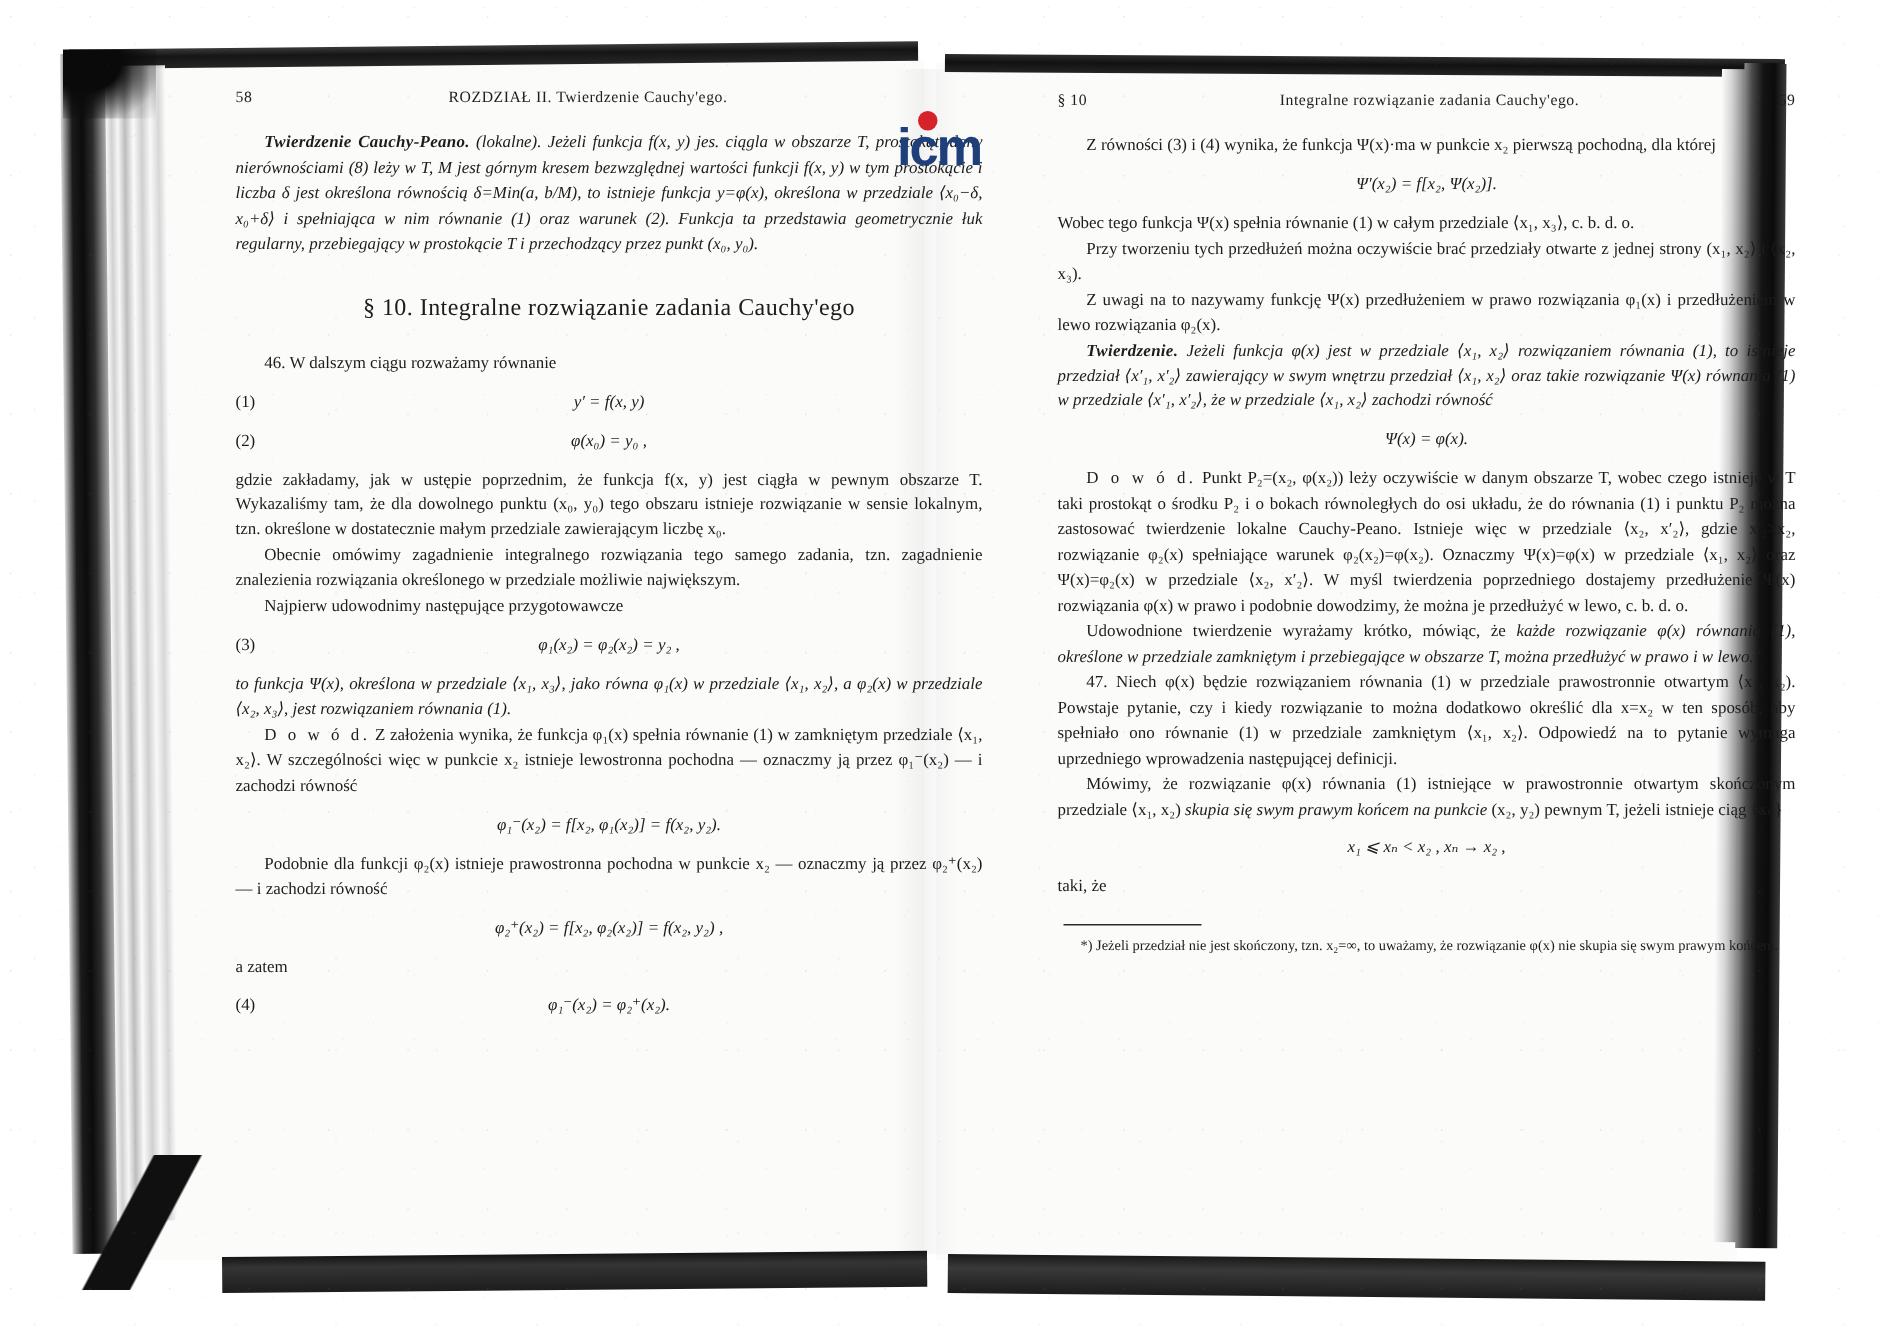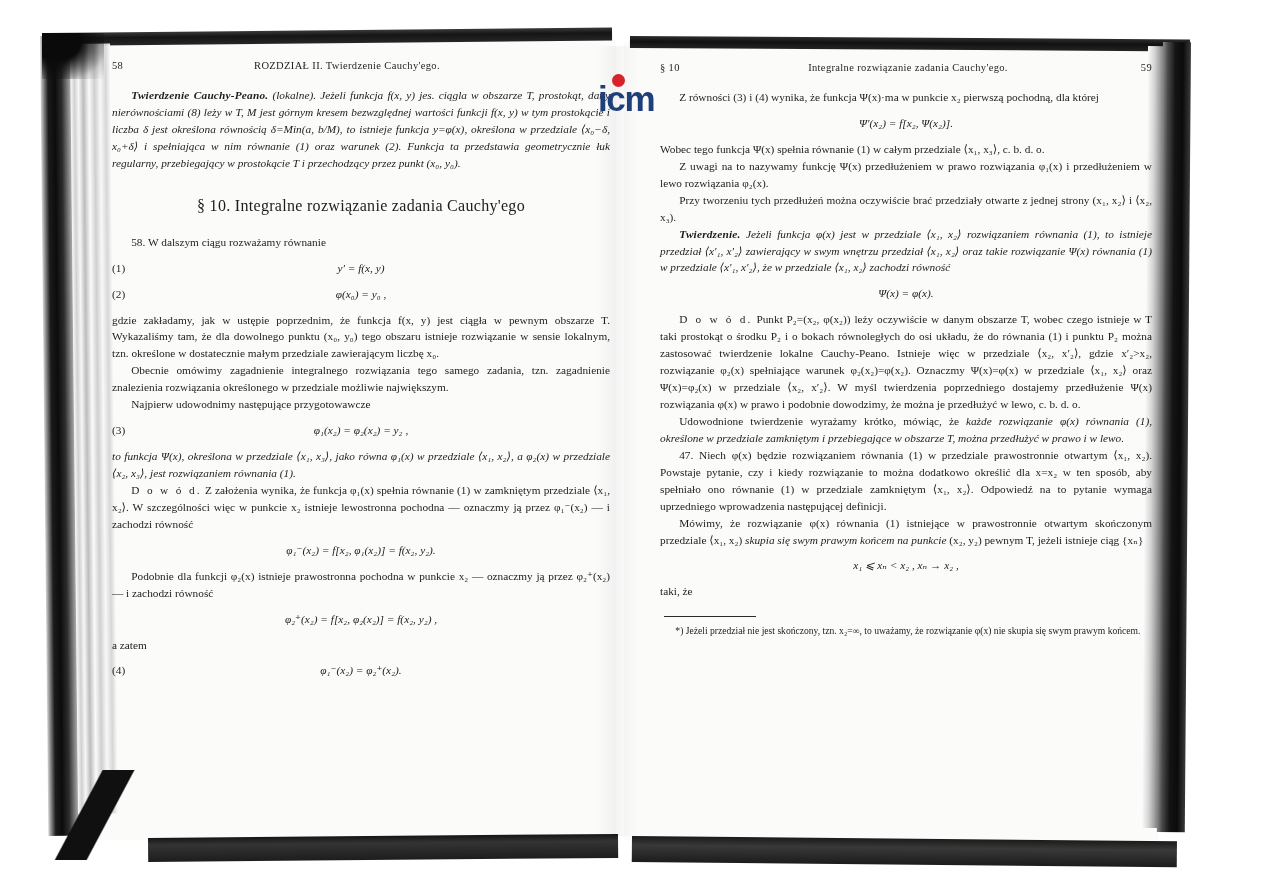--- a/index.html
+++ b/index.html
@@ -209,21 +209,21 @@
     position: absolute; left: 6px; top: 9px;
     font-family: Liberation Sans, sans-serif;
     font-weight: bold;
     font-size: 35px;
     line-height: 35px;
     letter-spacing: -1.4px;
     color: #1f3f7a;
   }
 
   
-  .scan-soft { filter: blur(.18px); }
+  .scan-soft { filter: blur(.18px); margin-left: 45px; }
 </style>
 </head>
 <body>
 
 <div id="scan">
 
   <div class="paper" style="left:96px; top:40px; width:520px; height:800px;"></div>
   <div class="paper" style="left:624px; top:42px; width:534px; height:798px;"></div>
 
   <div class="edge" id="gutter"></div>
@@ -247,21 +247,21 @@
       <span class="title">ROZDZIAŁ II. Twierdzenie Cauchy'ego.</span>
       <span class="folio-right"></span>
     </div>
 
     <div class="col">
 
       <p class="para"><span class="bi">Twierdzenie Cauchy-Peano.</span><span class="it"> (lokalne). Jeżeli funkcja f(x, y) jes. ciągla w obszarze T, prostokąt, dany nierównościami (8) leży w T, M jest górnym kresem bezwzględnej wartości funkcji f(x, y) w tym prostokącie i liczba δ jest określona równością δ=Min(a, b/M), to istnieje funkcja y=φ(x), określona w przedziale ⟨x₀−δ, x₀+δ⟩ i spełniająca w nim równanie (1) oraz warunek (2). Funkcja ta przedstawia geometrycznie łuk regularny, przebiegający w prostokącie T i przechodzący przez punkt (x₀, y₀).</span></p>
 
       <div class="section-head">§ 10. Integralne rozwiązanie zadania Cauchy'ego</div>
 
-      <p class="para">58. W dalszym ciągu rozważamy równanie</p>
+      <p class="para">46. W dalszym ciągu rozważamy równanie</p>
 
       <div class="eq">
         <span class="tag">(1)</span>
         <span class="body it">y′ = f(x, y)</span>
       </div>
 
 
       <div class="eq">
         <span class="tag">(2)</span>
         <span class="body it">φ(x₀) = y₀ ,</span>
@@ -311,22 +311,22 @@
 
     <div class="col">
 
       <p class="para">Z równości (3) i (4) wynika, że funkcja Ψ(x)·ma w punkcie x₂ pierwszą pochodną, dla której</p>
 
       <div class="eq noTag">
         <span class="body it">Ψ′(x₂) = f[x₂, Ψ(x₂)].</span>
       </div>
 
       <p class="para noindent">Wobec tego funkcja Ψ(x) spełnia równanie (1) w całym przedziale ⟨x₁, x₃⟩, c. b. d. o.</p>
+      <p class="para">Przy tworzeniu tych przedłużeń można oczywiście brać przedziały otwarte z jednej strony (x₁, x₂⟩ i ⟨x₂, x₃).</p>
       <p class="para">Z uwagi na to nazywamy funkcję Ψ(x) przedłużeniem w prawo rozwiązania φ₁(x) i przedłużeniem w lewo rozwiązania φ₂(x).</p>
-      <p class="para">Przy tworzeniu tych przedłużeń można oczywiście brać przedziały otwarte z jednej strony (x₁, x₂⟩ i ⟨x₂, x₃).</p>
 
       <p class="para"><span class="bi">Twierdzenie.</span><span class="it"> Jeżeli funkcja φ(x) jest w przedziale ⟨x₁, x₂⟩ rozwiązaniem równania (1), to istnieje przedział ⟨x′₁, x′₂⟩ zawierający w swym wnętrzu przedział ⟨x₁, x₂⟩ oraz takie rozwiązanie Ψ(x) równania (1) w przedziale ⟨x′₁, x′₂⟩, że w przedziale ⟨x₁, x₂⟩ zachodzi równość</span></p>
 
       <div class="eq noTag">
         <span class="body it">Ψ(x) = φ(x).</span>
       </div>
 
       <p class="para"><span class="sp">D o w ó d.</span><span> Punkt P₂=(x₂, φ(x₂)) leży oczywiście w danym obszarze T, wobec czego istnieje w T taki prostokąt o środku P₂ i o bokach równoległych do osi układu, że do równania (1) i punktu P₂ można zastosować twierdzenie lokalne Cauchy-Peano. Istnieje więc w przedziale ⟨x₂, x′₂⟩, gdzie x′₂&gt;x₂, rozwiązanie φ₂(x) spełniające warunek φ₂(x₂)=φ(x₂). Oznaczmy Ψ(x)=φ(x) w przedziale ⟨x₁, x₂⟩ oraz Ψ(x)=φ₂(x) w przedziale ⟨x₂, x′₂⟩. W myśl twierdzenia poprzedniego dostajemy przedłużenie Ψ(x) rozwiązania φ(x) w prawo i podobnie dowodzimy, że można je przedłużyć w lewo, c. b. d. o.</span></p>
 
       <p class="para"><span>Udowodnione twierdzenie wyrażamy krótko, mówiąc, że </span><span class="it">każde rozwiązanie φ(x) równania (1), określone w przedziale zamkniętym i przebiegające w obszarze T, można przedłużyć w prawo i w lewo.</span></p>

